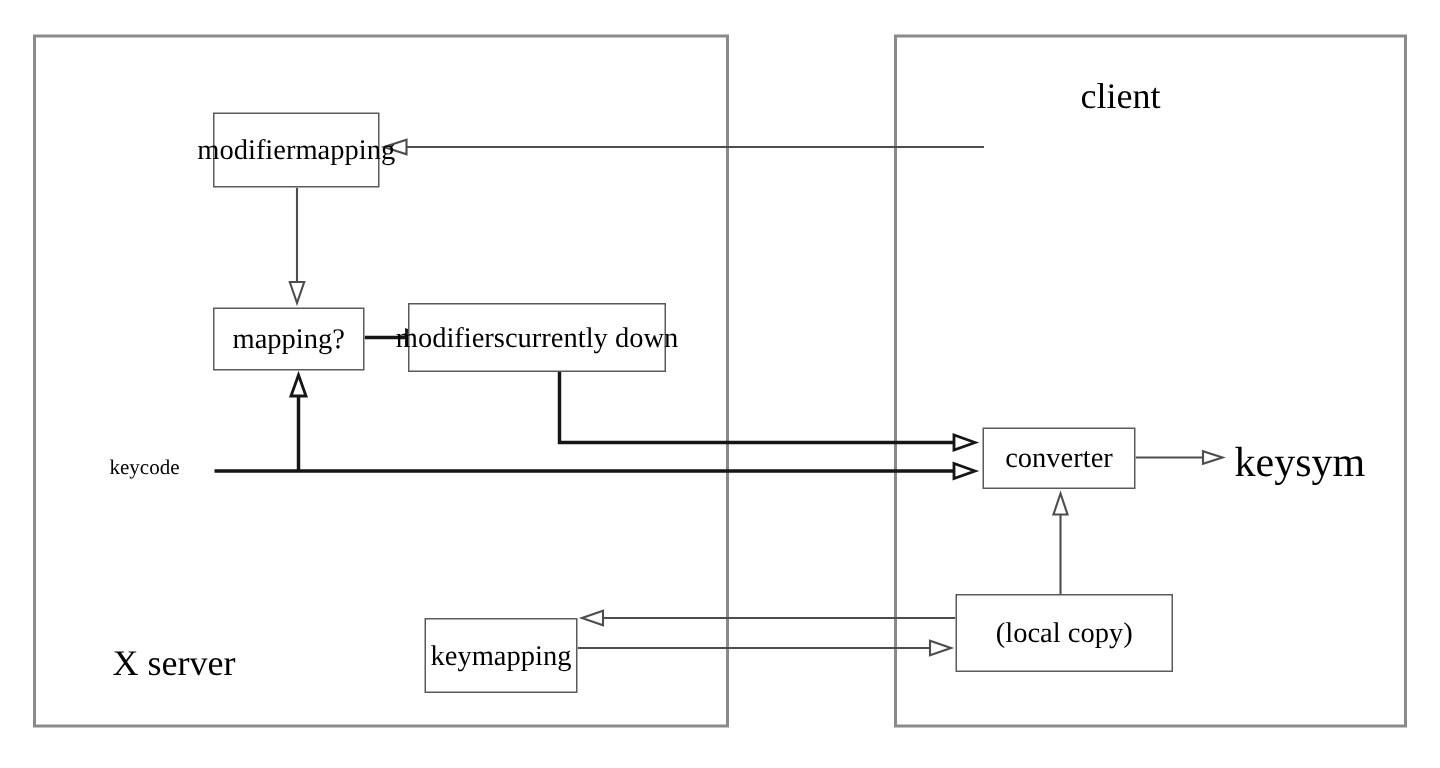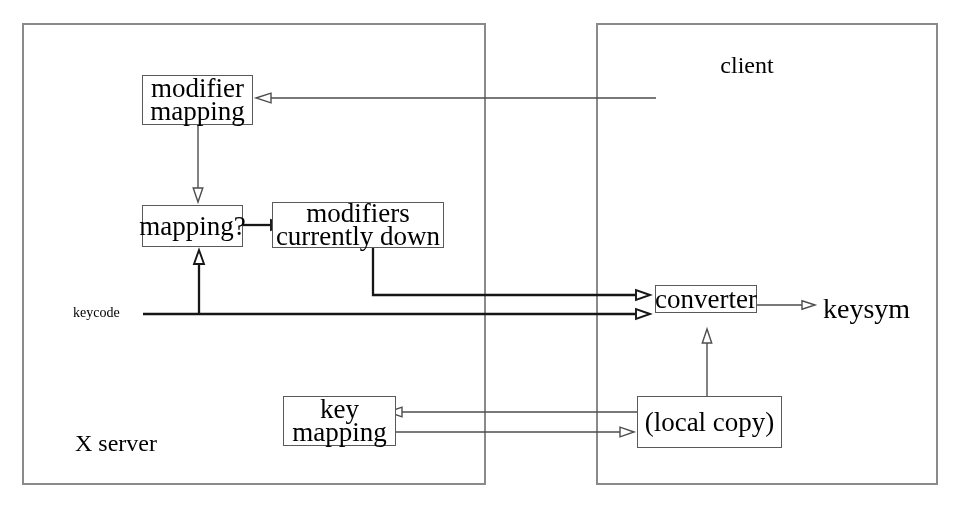--- a/index.html
+++ b/index.html
@@ -26,25 +26,25 @@
   .ln-thin  { stroke: #4d4d4d; stroke-width: 1.4; fill: none; }
   .ln-thick { stroke: #161616; stroke-width: 2.3; fill: none; }
   .ah-thin  { fill: #ffffff; stroke: #4d4d4d; stroke-width: 1.4; stroke-linejoin: miter; }
   .ah-thick { fill: #ffffff; stroke: #161616; stroke-width: 1.9; stroke-linejoin: miter; }
   .node-box {
     position: absolute;
     border: 1.6px solid #5a5a5a;
     background: #ffffff;
     box-sizing: border-box;
     display: flex;
-    flex-direction: column;
+    flex-direction: row;
     align-items: center;
     justify-content: center;
     text-align: center;
-    font-size: 27px;
+    font-size: 19px;
     line-height: 23px;
     white-space: nowrap;
   }
   .free-label { position: absolute; white-space: nowrap; }
   .lbl-keycode { font-size: 14px; }
   .lbl-keysym  { font-size: 28px; }
   .lbl-container { font-size: 24px; }
 </style>
 </head>
 <body>
@@ -114,25 +114,25 @@
 
   <div class="node-box" style="left:142px; top:205px; width:101px; height:42px;">
     <span>mapping?</span>
   </div>
 
   <div class="node-box" style="left:272px; top:202px; width:172px; height:46px;">
     <span>modifiers</span>
     <span>currently down</span>
   </div>
 
-  <div class="node-box" style="left:655px; top:285px; width:102px; height:28px;">
+  <div class="node-box" style="left:655px; top:285px; width:102px; height:41px;">
     <span>converter</span>
   </div>
 
-  <div class="node-box" style="left:283px; top:396px; width:113px; height:50px;">
+  <div class="node-box" style="left:283px; top:412px; width:102px; height:50px;">
     <span>key</span>
     <span>mapping</span>
   </div>
 
   <div class="node-box" style="left:637px; top:396px; width:145px; height:52px;">
     <span>(local copy)</span>
   </div>
 
   <div class="free-label lbl-keycode" style="left:73px; top:305px;">keycode</div>
 

